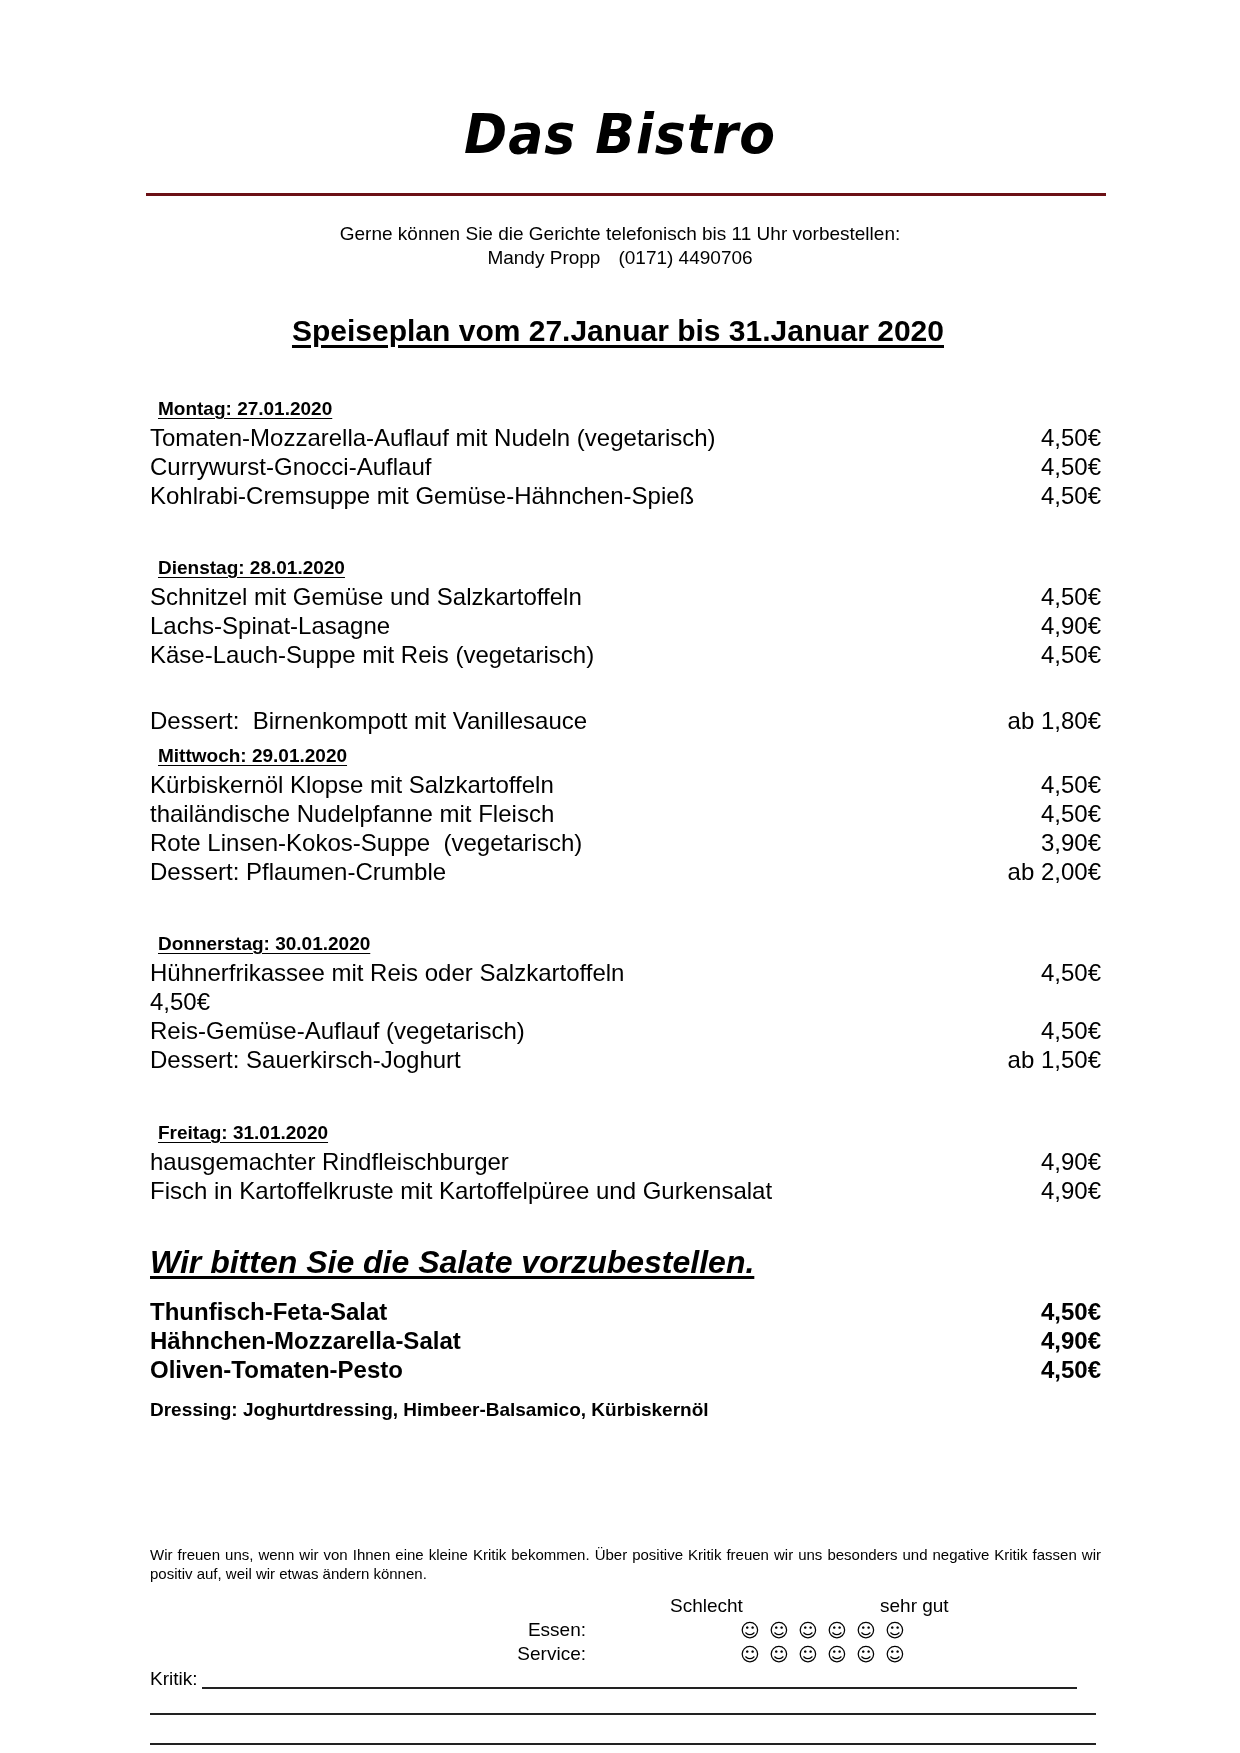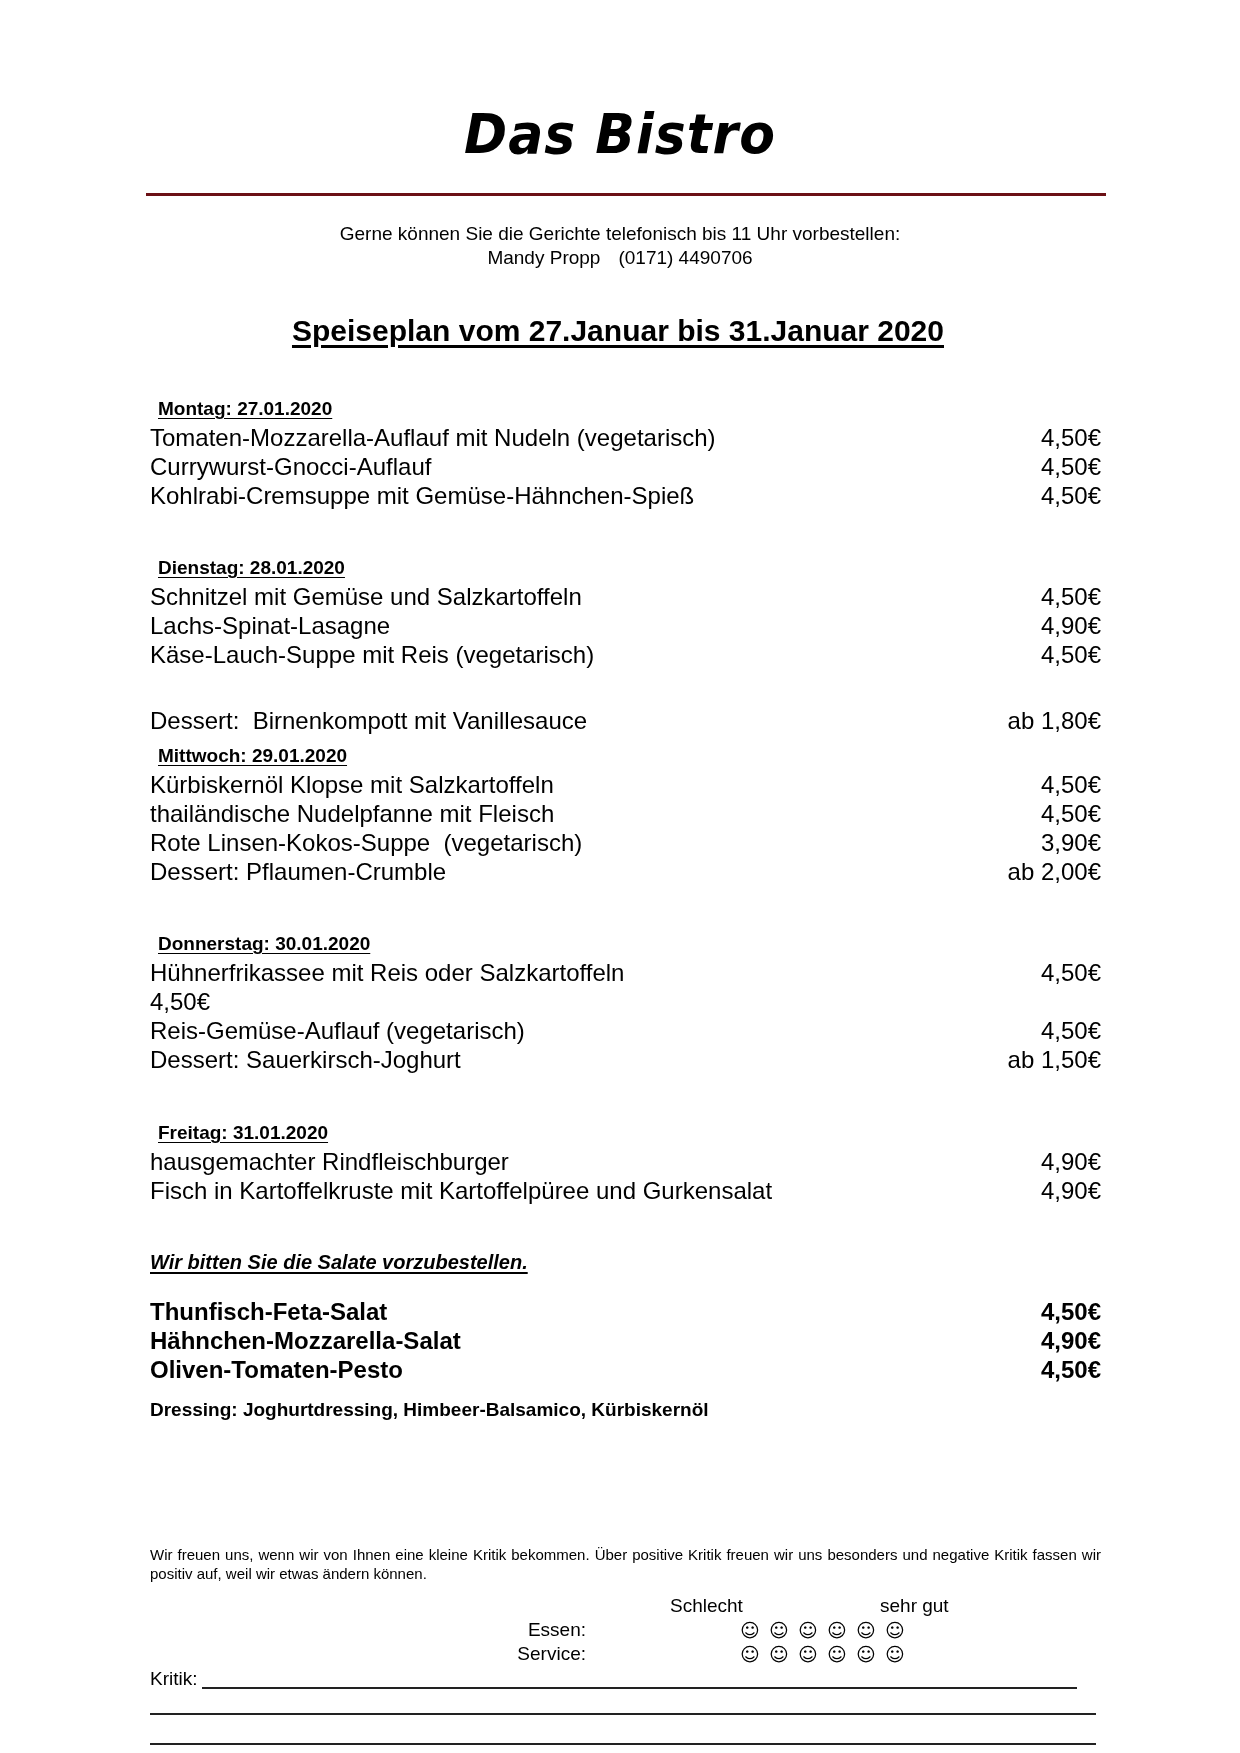--- a/index.html
+++ b/index.html
@@ -13,21 +13,21 @@
   .rule { left: 146px; top: 193px; width: 960px; height: 3px; background: #6b1015; }
   .info { left: 0; width: 1240px; text-align: center; font-size: 19px; line-height: 24px; }
   .info .gap { display: inline-block; width: 18px; }
   .heading { left: 0; width: 1236px; text-align: center; top: 313px;
              font-size: 30px; font-weight: bold; text-decoration: underline;
              text-decoration-thickness: 3px; text-underline-offset: 4px; line-height: 36px; }
   .row { left: 150px; width: 951px; display: flex; justify-content: space-between;
          font-size: 24px; line-height: 29px; }
   .day { left: 158px; font-size: 19px; font-weight: bold; text-decoration: underline;
          line-height: 29px; text-underline-offset: 3px; }
-  .salat-note { left: 150px; font-size: 20px; font-weight: bold; font-style: italic;
+  .salat-note { left: 150px; font-size: 32px; font-weight: bold; font-style: italic;
                 text-decoration: underline; line-height: 29px; text-underline-offset: 3px; }
   .row.bold { font-weight: bold; }
   .dressing { left: 150px; font-size: 19px; font-weight: bold; line-height: 24px; }
   .feedback { left: 150px; width: 951px; font-size: 15px; line-height: 19px;
               white-space: normal; text-align: justify; }
   .scale-label { font-size: 19px; line-height: 22px; }
   .rate-label { font-size: 19px; line-height: 22px; text-align: right; width: 120px; }
   .smileys { display: flex; gap: 9px; }
   .smiley { width: 20px; height: 22px; font-size: 19px; line-height: 22px; text-align: center;
             font-family: "DejaVu Sans", sans-serif; cursor: pointer; }

